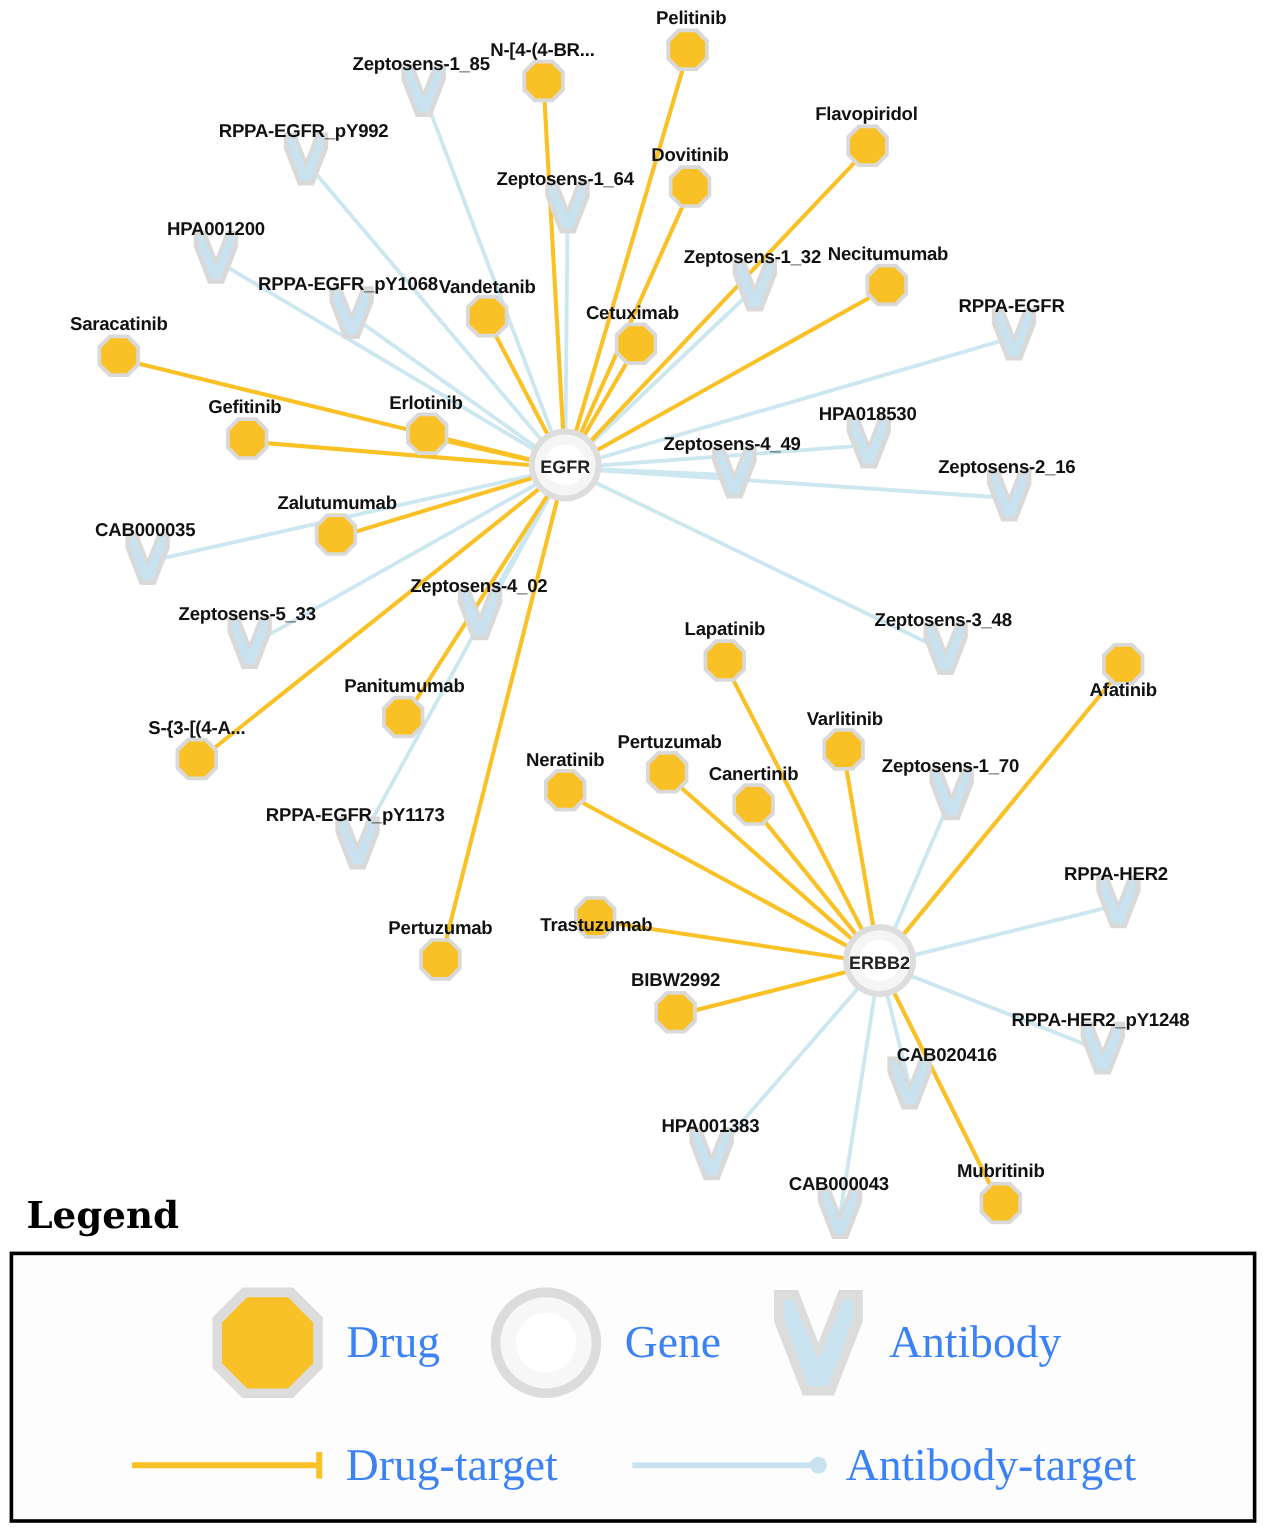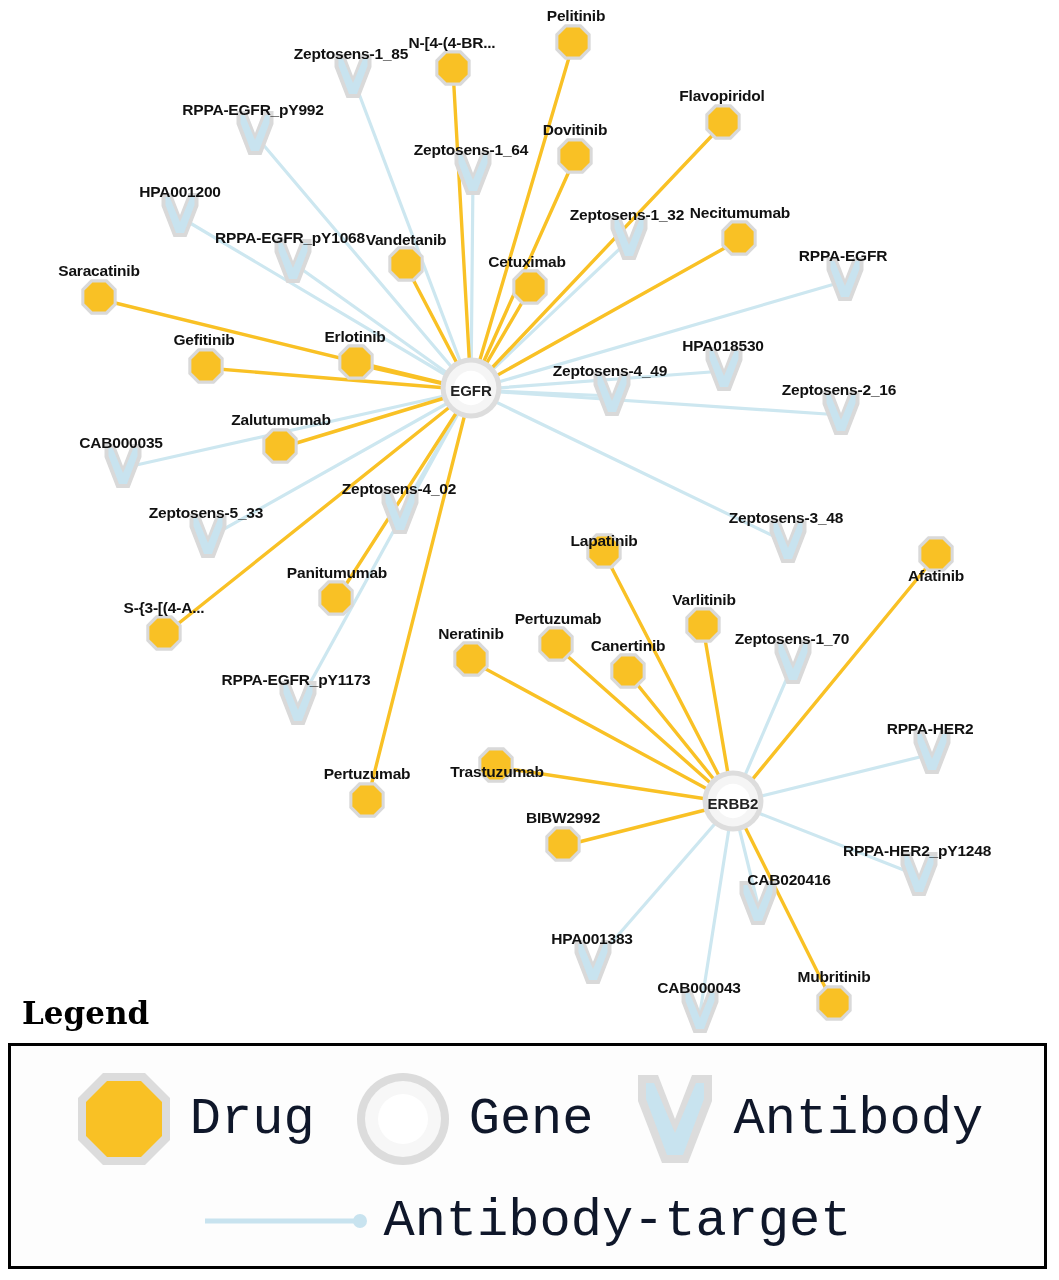--- a/index.html
+++ b/index.html
@@ -74,23 +74,23 @@
     align-items: center;
     justify-content: center;
     gap: 36px;
   }
   .legend-item {
     display: flex;
     align-items: center;
     gap: 14px;
   }
   .legend-text {
-    font-family: Liberation Mono, monospace;
-    font-size: 52px;
-    color: #0f172a;
+    font-family: Liberation Serif, serif;
+    font-size: 38px;
+    color: #3b82f6;
   }
   .legend-row2 {
     position: absolute;
     left: 0; top: 140px;
     width: 100%;
     height: 70px;
     display: flex;
     align-items: center;
     justify-content: center;
     gap: 60px;
@@ -309,21 +309,21 @@
       <div class="node-label" style="left: 204px; top: 340px;">Gefitinib</div>
       <div class="node" style="left: 280px; top: 448px;"><svg width="40" height="40" viewBox="0 0 104 104">
           <polygon points="31,6 73,6 98,31 98,73 73,98 31,98 6,73 6,31" fill="#d9d9d9"></polygon>
           <polygon points="35,14 69,14 90,35 90,69 69,90 35,90 14,69 14,35" fill="#f9c125"></polygon>
         </svg></div>
       <div class="node-label" style="left: 281px; top: 420px;">Zalutumumab</div>
       <div class="node" style="left: 604px; top: 553px;"><svg width="40" height="40" viewBox="0 0 104 104">
           <polygon points="31,6 73,6 98,31 98,73 73,98 31,98 6,73 6,31" fill="#d9d9d9"></polygon>
           <polygon points="35,14 69,14 90,35 90,69 69,90 35,90 14,69 14,35" fill="#f9c125"></polygon>
         </svg></div>
-      <div class="node-label" style="left: 604px; top: 525px; margin-top: 16px;">Lapatinib</div>
+      <div class="node-label" style="left: 604px; top: 525px;">Lapatinib</div>
       <div class="node" style="left: 936px; top: 556px;"><svg width="40" height="40" viewBox="0 0 104 104">
           <polygon points="31,6 73,6 98,31 98,73 73,98 31,98 6,73 6,31" fill="#d9d9d9"></polygon>
           <polygon points="35,14 69,14 90,35 90,69 69,90 35,90 14,69 14,35" fill="#f9c125"></polygon>
         </svg></div>
       <div class="node-label" style="left: 936px; top: 528px; margin-top: 48px;">Afatinib</div>
       <div class="node" style="left: 703px; top: 627px;"><svg width="40" height="40" viewBox="0 0 104 104">
           <polygon points="31,6 73,6 98,31 98,73 73,98 31,98 6,73 6,31" fill="#d9d9d9"></polygon>
           <polygon points="35,14 69,14 90,35 90,69 69,90 35,90 14,69 14,35" fill="#f9c125"></polygon>
         </svg></div>
       <div class="node-label" style="left: 704px; top: 600px;">Varlitinib</div>
@@ -409,19 +409,26 @@
       <svg width="90" height="104" viewBox="0 0 90 104">
         <path d="M8,8 L28,8 L45,52 L62,8 L82,8 L82,34 L58,96 L32,96 L8,34 Z" fill="#dcdcdc"></path>
         <path d="M16,16 L24,16 L45,66 L66,16 L74,16 L74,32 L53,88 L37,88 L16,32 Z" fill="#c8e3ef"></path>
       </svg>
       <span class="legend-text">Antibody</span>
     </div>
   </div>
   <div class="legend-row2">
     <div class="legend-edge-item">
       <svg width="170" height="30" viewBox="0 0 170 30">
+        <line x1="2" y1="15" x2="160" y2="15" stroke="#f9c125" stroke-width="5"></line>
+        <line x1="158" y1="4" x2="158" y2="26" stroke="#f9c125" stroke-width="5"></line>
+      </svg>
+      <span class="legend-text">Drug-target</span>
+    </div>
+    <div class="legend-edge-item">
+      <svg width="170" height="30" viewBox="0 0 170 30">
         <line x1="2" y1="15" x2="155" y2="15" stroke="#c8e3ef" stroke-width="5"></line>
         <circle cx="157" cy="15" r="7" fill="#c8e3ef"></circle>
       </svg>
       <span class="legend-text">Antibody-target</span>
     </div>
   </div>
 </div>
 
 </body></html>

